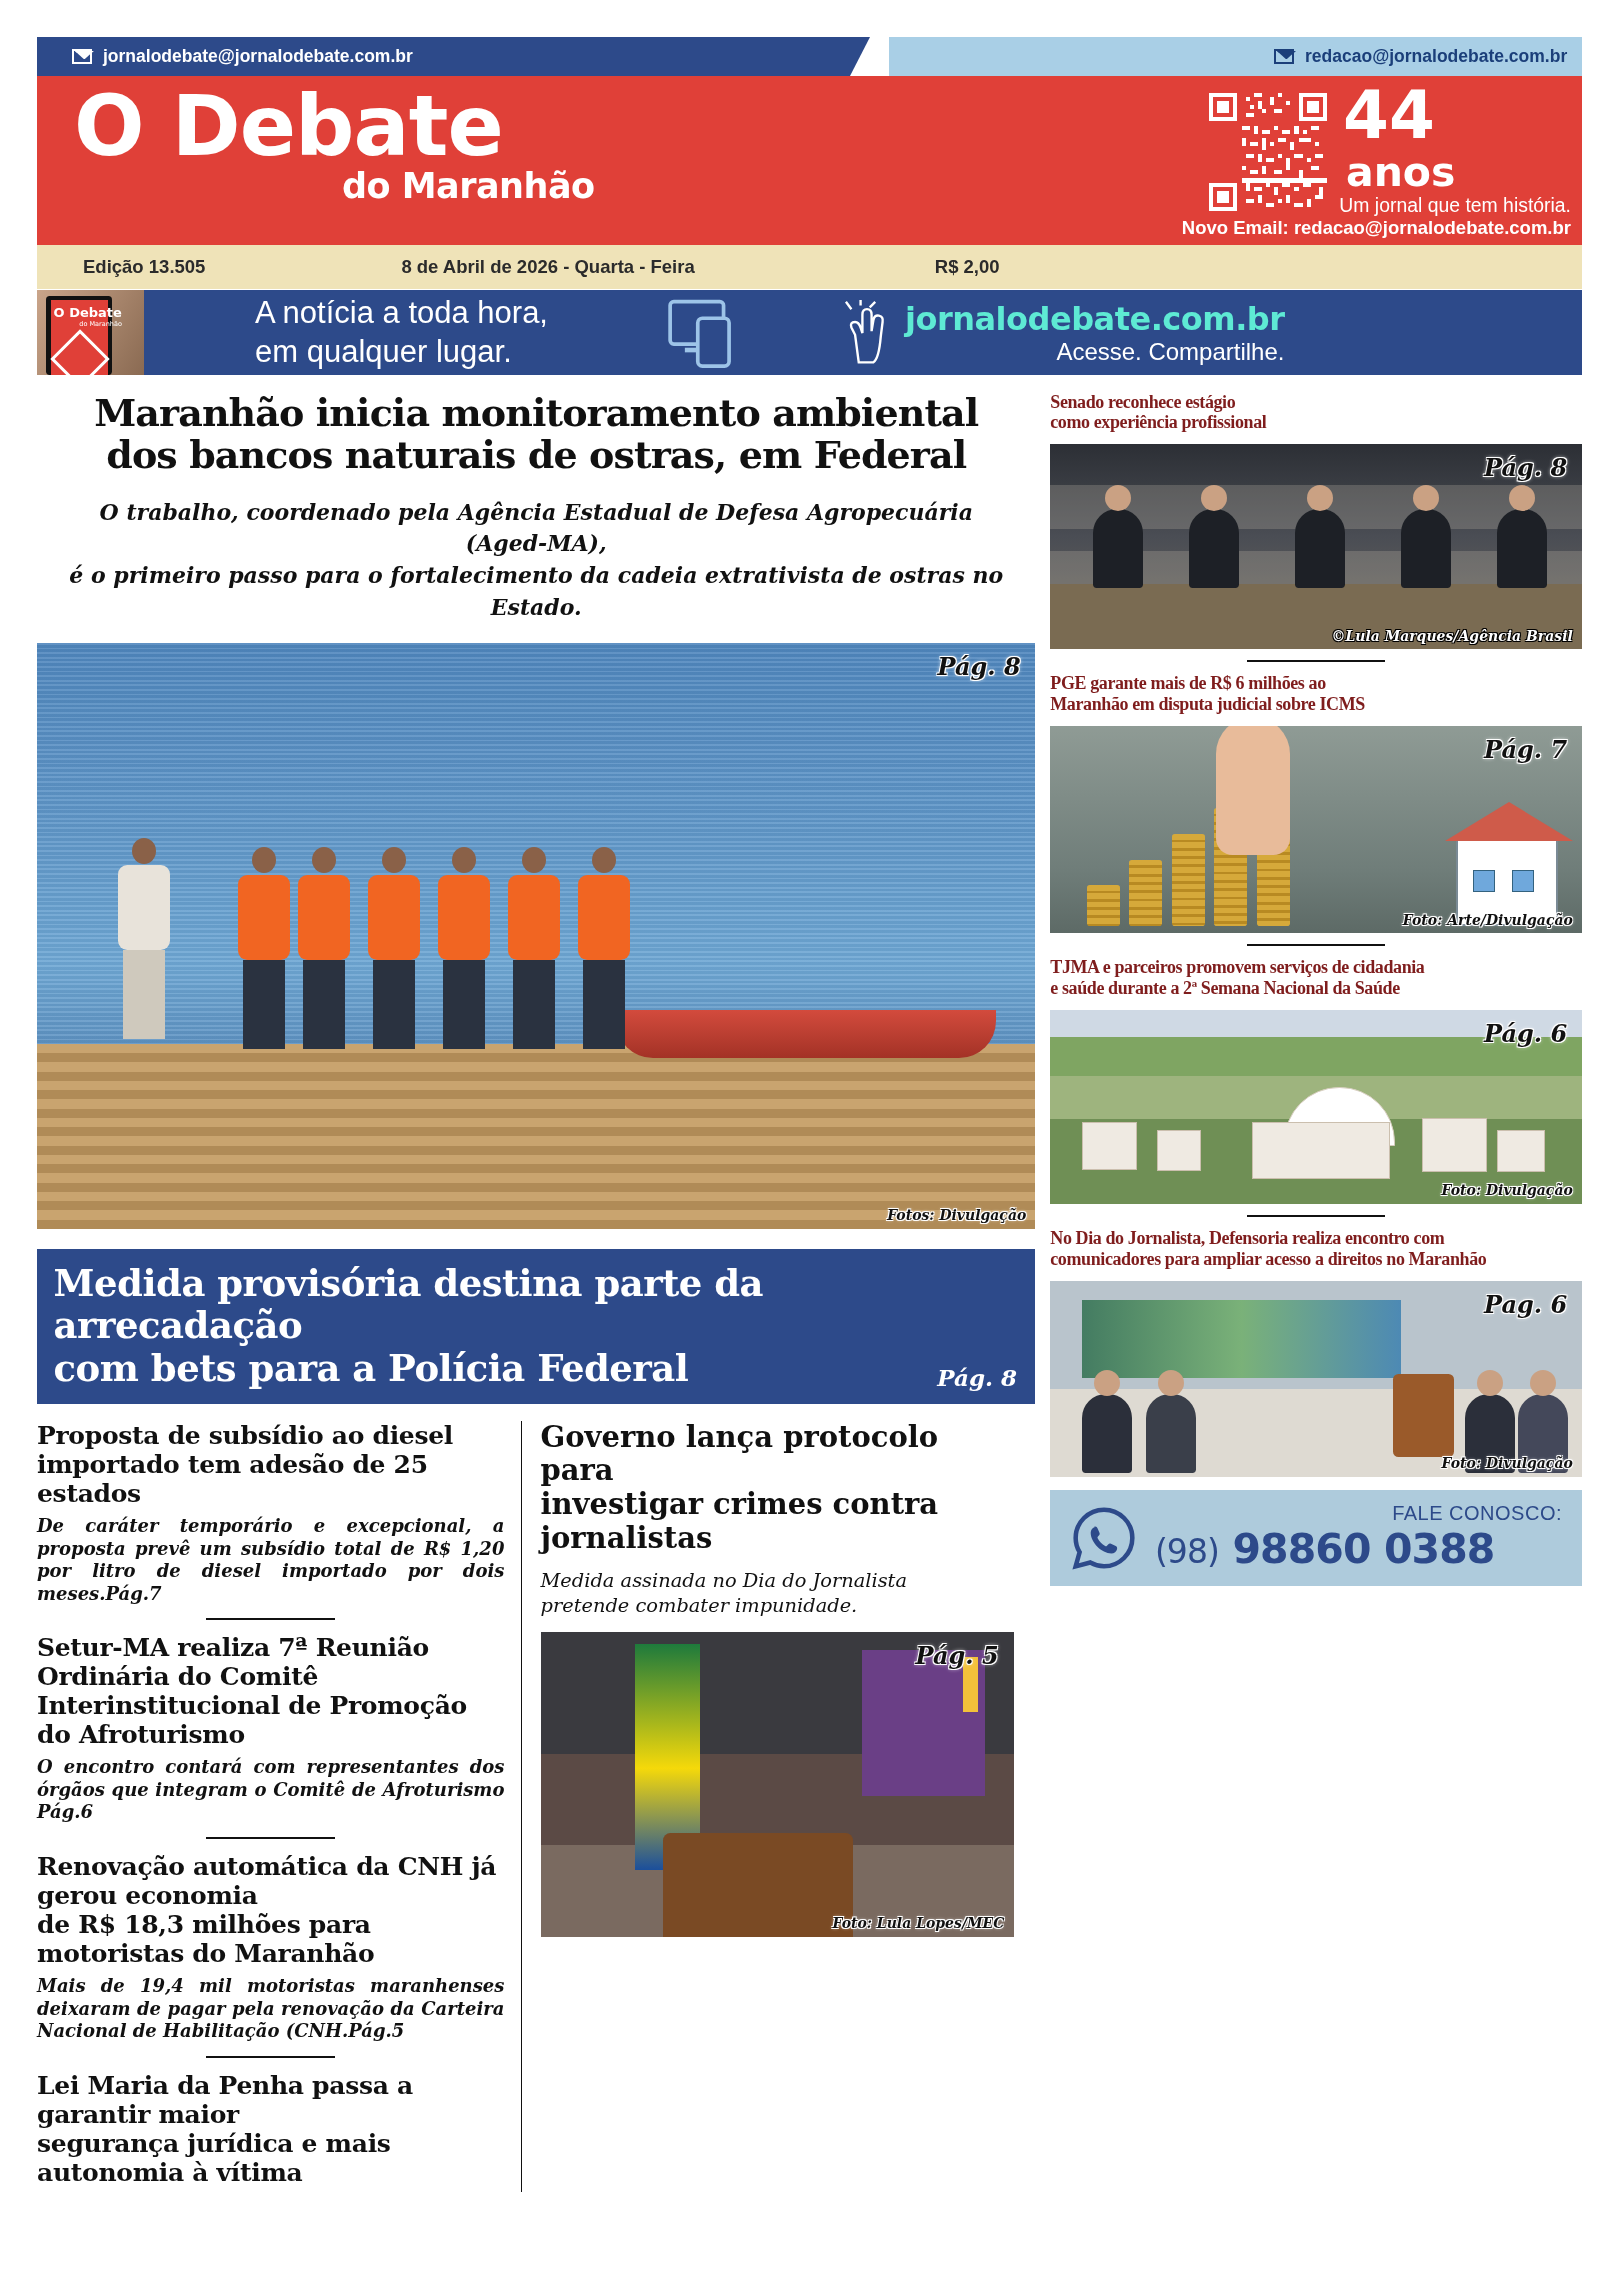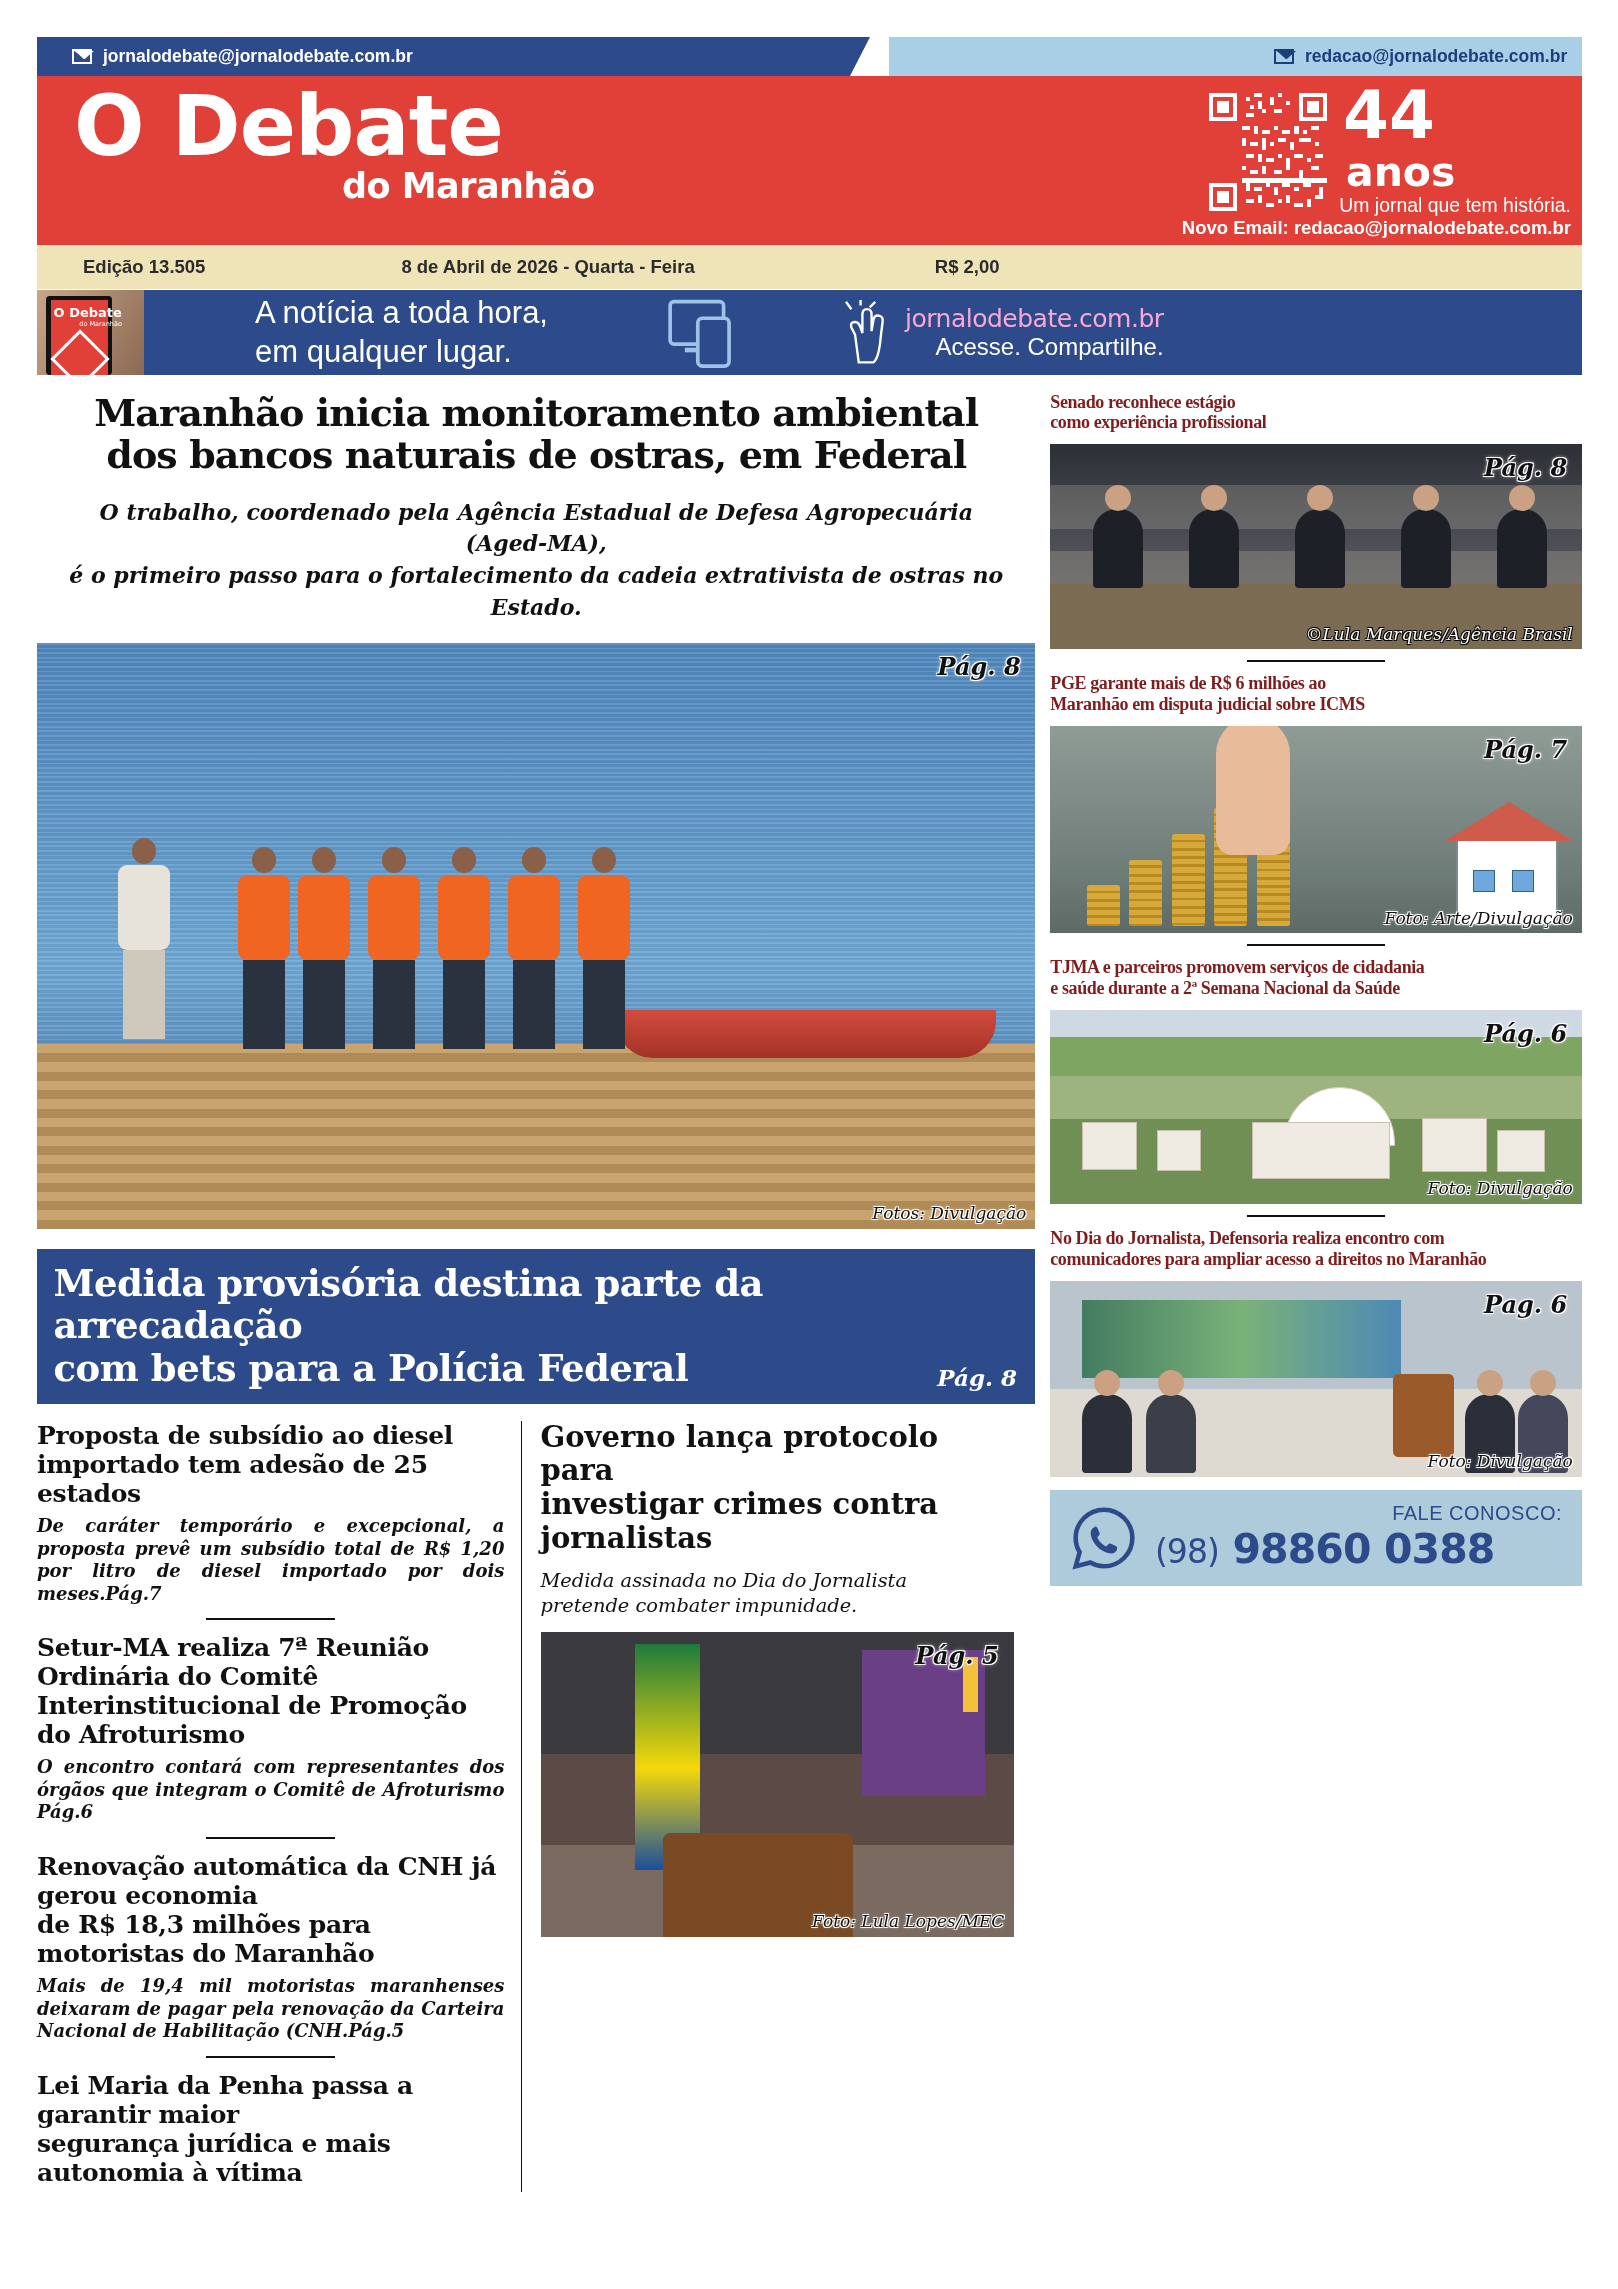--- a/index.html
+++ b/index.html
@@ -83,21 +83,21 @@
   .promo-tablet i { position: absolute; left: 4.6px; top: 4.6px; right: 4.6px; bottom: 0; background: #e04038; display: block; }
   .promo-tl { position: absolute; left: 16.6px; top: 14.8px; color: #fff; font-family:"DejaVu Sans",sans-serif; font-weight: bold; font-size: 13px; z-index: 3;}
   .promo-tl small { display:block; font-size: 6.5px; font-weight: normal; text-align: right;}
   .promo-logo { position: absolute; left: 22px; top: 48px; width: 42px; height: 42px; border: 3.7px solid #fff; transform: rotate(45deg); z-index:3;}
   .promo-txt {
     color: #fff; font-family: "Liberation Sans", sans-serif; font-size: 31px;
     margin-left: 111px; line-height: 1.25;
   }
   .promo-dev { margin-left: 109px; }
   .promo-right { margin-left: 74px; display: flex; align-items: center; gap: 13px; }
-  .promo-site { color: #f9a8d4; font-family: "DejaVu Sans", sans-serif; font-weight: normal; font-size: 25px; letter-spacing: -0.5px;}
+  .promo-site { color: #5eead4; font-family: "DejaVu Sans", sans-serif; font-weight: bold; font-size: 32px; letter-spacing: -0.5px;}
   .promo-acesse { color: #fff; font-family: "Liberation Sans", sans-serif; font-size: 24px; text-align: right; }
 
   
   .content { display: flex; gap: 14.8px; margin-top: 11px; }
   .col-left { width: 999px; }
   .col-right { width: 532px; }
 
   .hl-main {
     font-family: "DejaVu Serif", serif; font-weight: bold;
     font-size: 38px; line-height: 1.12; letter-spacing: -0.9px; color: #111;
@@ -109,21 +109,21 @@
   }
 
   .photo { position: relative; overflow: hidden; background: #bbb; }
   .photo .pagbadge {
     position: absolute; right: 14.8px; top: 9.2px;
     font-family: "DejaVu Serif", serif; font-style: italic; font-weight: bold; font-size: 24px;
     color: #111; text-shadow: -0.9px -0.9px 0 #fff, 0.9px -0.9px 0 #fff, -0.9px 0.9px 0 #fff, 0.9px 0.9px 0 #fff, 0 0 4.6px #fff;
   }
   .photo .credit {
     position: absolute; right: 9.2px; bottom: 5.5px;
-    font-family: "DejaVu Serif", serif; font-style: italic; font-weight: normal; font-size: 17px;
+    font-family: "DejaVu Serif", serif; font-style: italic; font-weight: bold; font-size: 14px;
     color: #111; text-shadow: -0.9px -0.9px 0 #fff, 0.9px -0.9px 0 #fff, -0.9px 0.9px 0 #fff, 0.9px 0.9px 0 #fff, 0 0 3.7px #fff;
   }
   .photo .credit.dark {
     color: #fff; text-shadow: -0.9px -0.9px 0 #000, 0.9px -0.9px 0 #000, -0.9px 0.9px 0 #000, 0.9px 0.9px 0 #000;
   }
 
   
   .ph-main { height: 586px; margin-top: 18.5px; }
   .ocean { position:absolute; inset:0; background:
      linear-gradient(180deg,#4f86bd 0%, #5f96c8 30%, #6ea7d4 55%, #5c90c0 70%, #3f6e9e 100%); }

